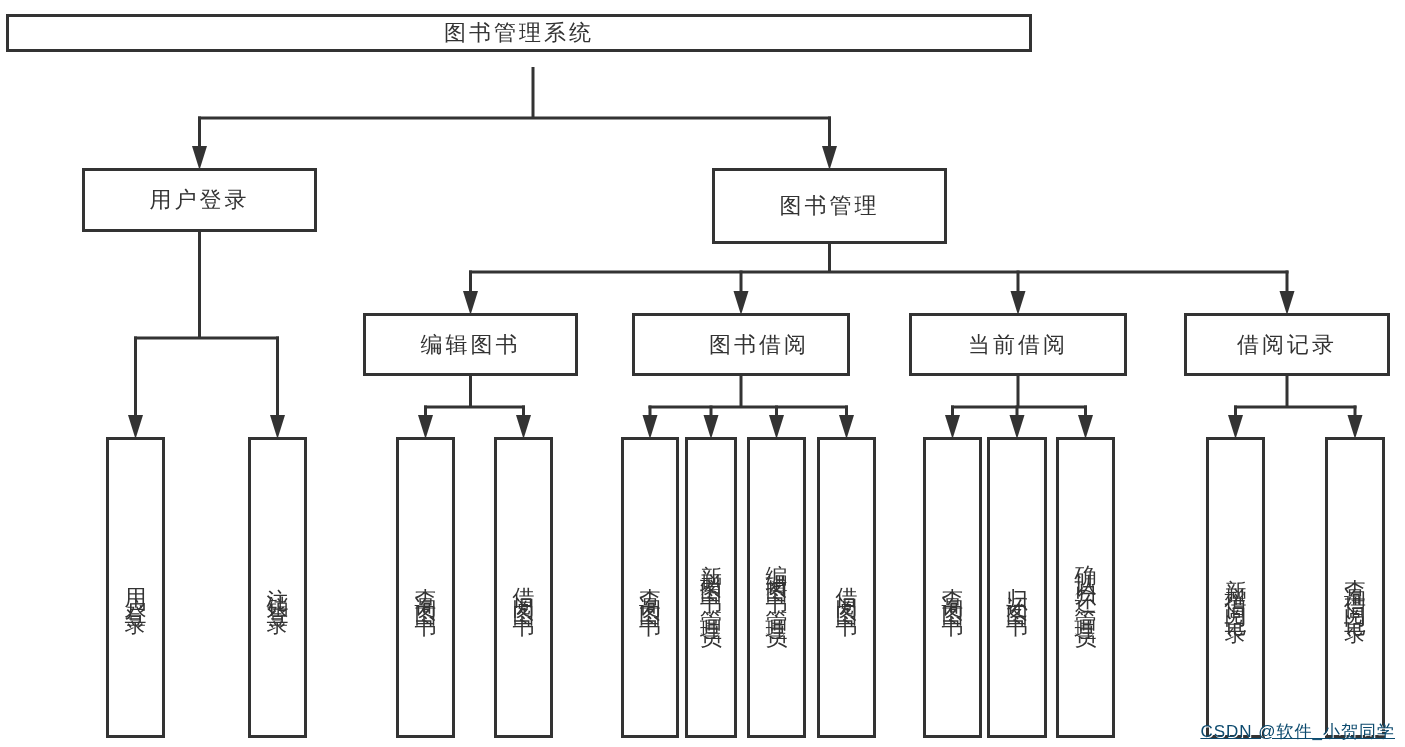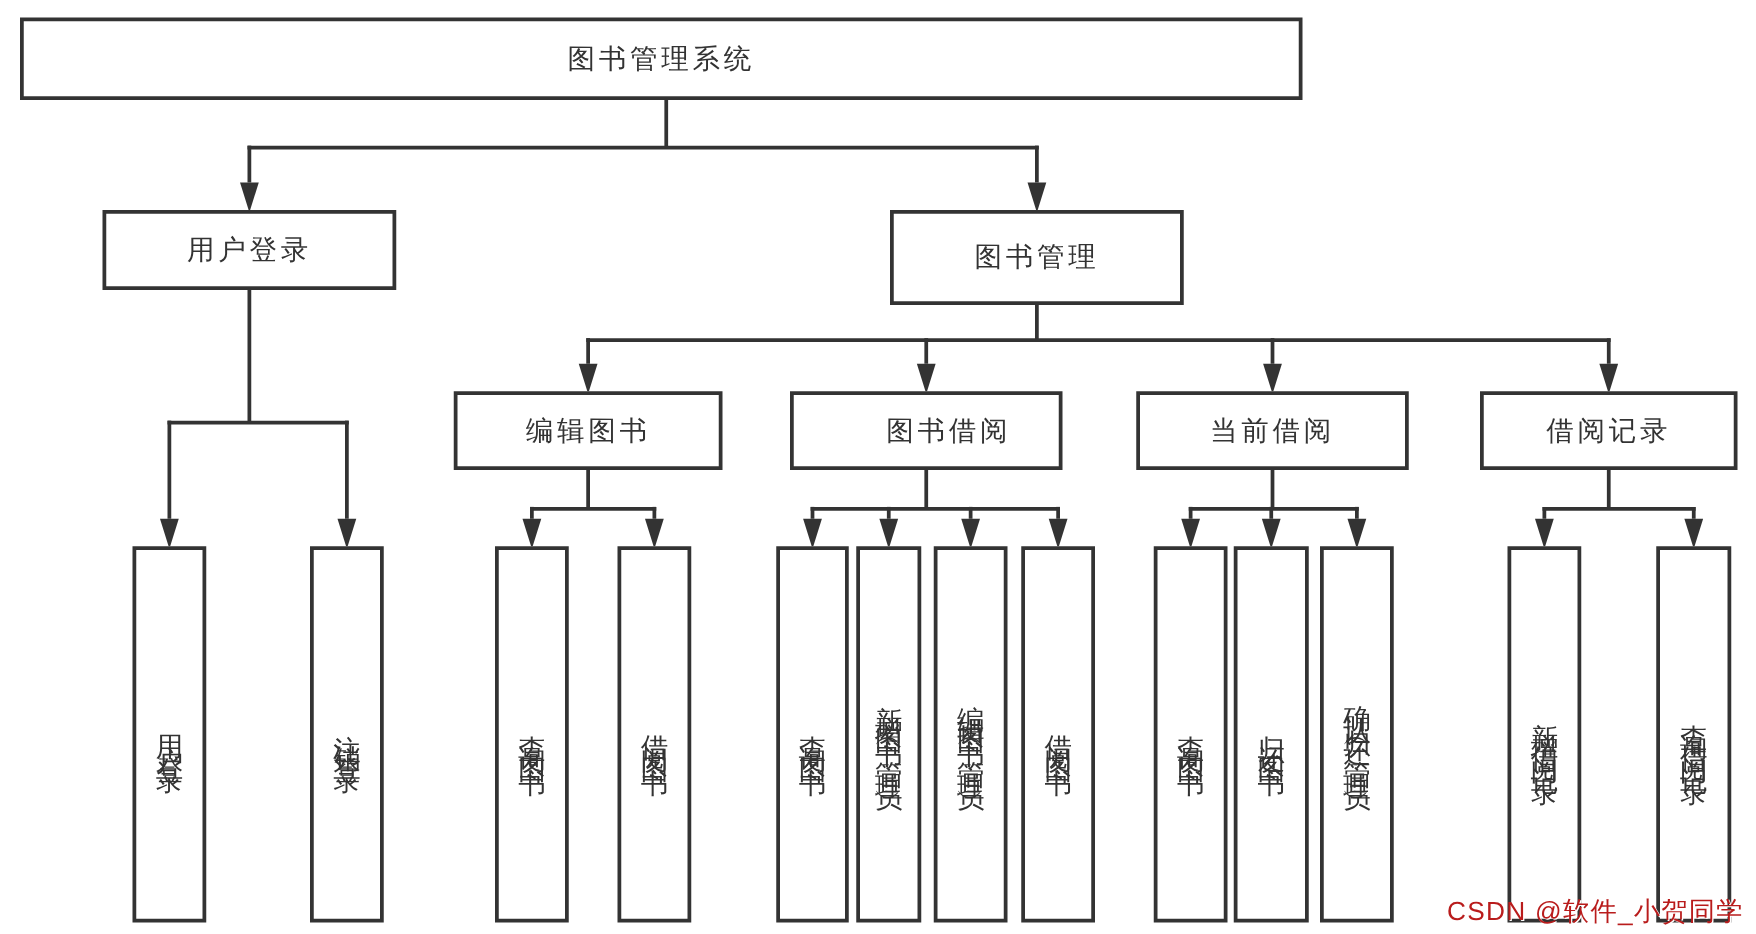--- a/index.html
+++ b/index.html
@@ -30,25 +30,26 @@
     writing-mode:vertical-rl;
     text-orientation:mixed;
     font-size:22px;
     line-height:1;
     letter-spacing:9px;
   }
   #watermark{
     position:absolute;
     right:10px;
     bottom:4px;
-    font-size:21px;
-    color:#b91c1c;
+    font-size:17px;
+    color:#0c4a6e;
     letter-spacing:1px;
     text-shadow:1px 1px 0 #ffffff;
     white-space:nowrap;
+    text-decoration:underline;
   }
 </style>
 </head>
 <body>
 
 <div id="canvas">
   <svg id="connectors" width="1405" height="747" viewBox="0 0 1405 747">
       <line x1="533" y1="67" x2="533" y2="118" stroke="#333333" stroke-width="3"></line>
       <line x1="198" y1="118" x2="831" y2="118" stroke="#333333" stroke-width="3"></line>
       <line x1="199.5" y1="116.5" x2="199.5" y2="146" stroke="#333333" stroke-width="3"></line>
@@ -96,21 +97,21 @@
       <line x1="1085.5" y1="405.5" x2="1085.5" y2="415" stroke="#333333" stroke-width="3"></line>
       <polygon points="1078,415 1093,415 1085.5,439" fill="#333333"></polygon>
       <line x1="1287" y1="375" x2="1287" y2="407" stroke="#333333" stroke-width="3"></line>
       <line x1="1234" y1="407" x2="1356.5" y2="407" stroke="#333333" stroke-width="3"></line>
       <line x1="1235.5" y1="405.5" x2="1235.5" y2="415" stroke="#333333" stroke-width="3"></line>
       <polygon points="1228,415 1243,415 1235.5,439" fill="#333333"></polygon>
       <line x1="1355" y1="405.5" x2="1355" y2="415" stroke="#333333" stroke-width="3"></line>
       <polygon points="1347.5,415 1362.5,415 1355,439" fill="#333333"></polygon>
     </svg>
   <div id="nodes">
-      <div class="node flat" style="left: 16px; top: 14px; width: 1026px; height: 66px;">
+      <div class="node flat" style="left: 6px; top: 14px; width: 1026px; height: 38px;">
         <span>图书管理系统</span>
       </div>
       <div class="node flat" style="left: 82px; top: 168px; width: 235px; height: 64px;">
         <span>用户登录</span>
       </div>
       <div class="node flat" style="left: 712px; top: 168px; width: 235px; height: 76px;">
         <span>图书管理</span>
       </div>
       <div class="node flat" style="left: 363px; top: 313px; width: 215px; height: 63px;">
         <span>编辑图书</span>

